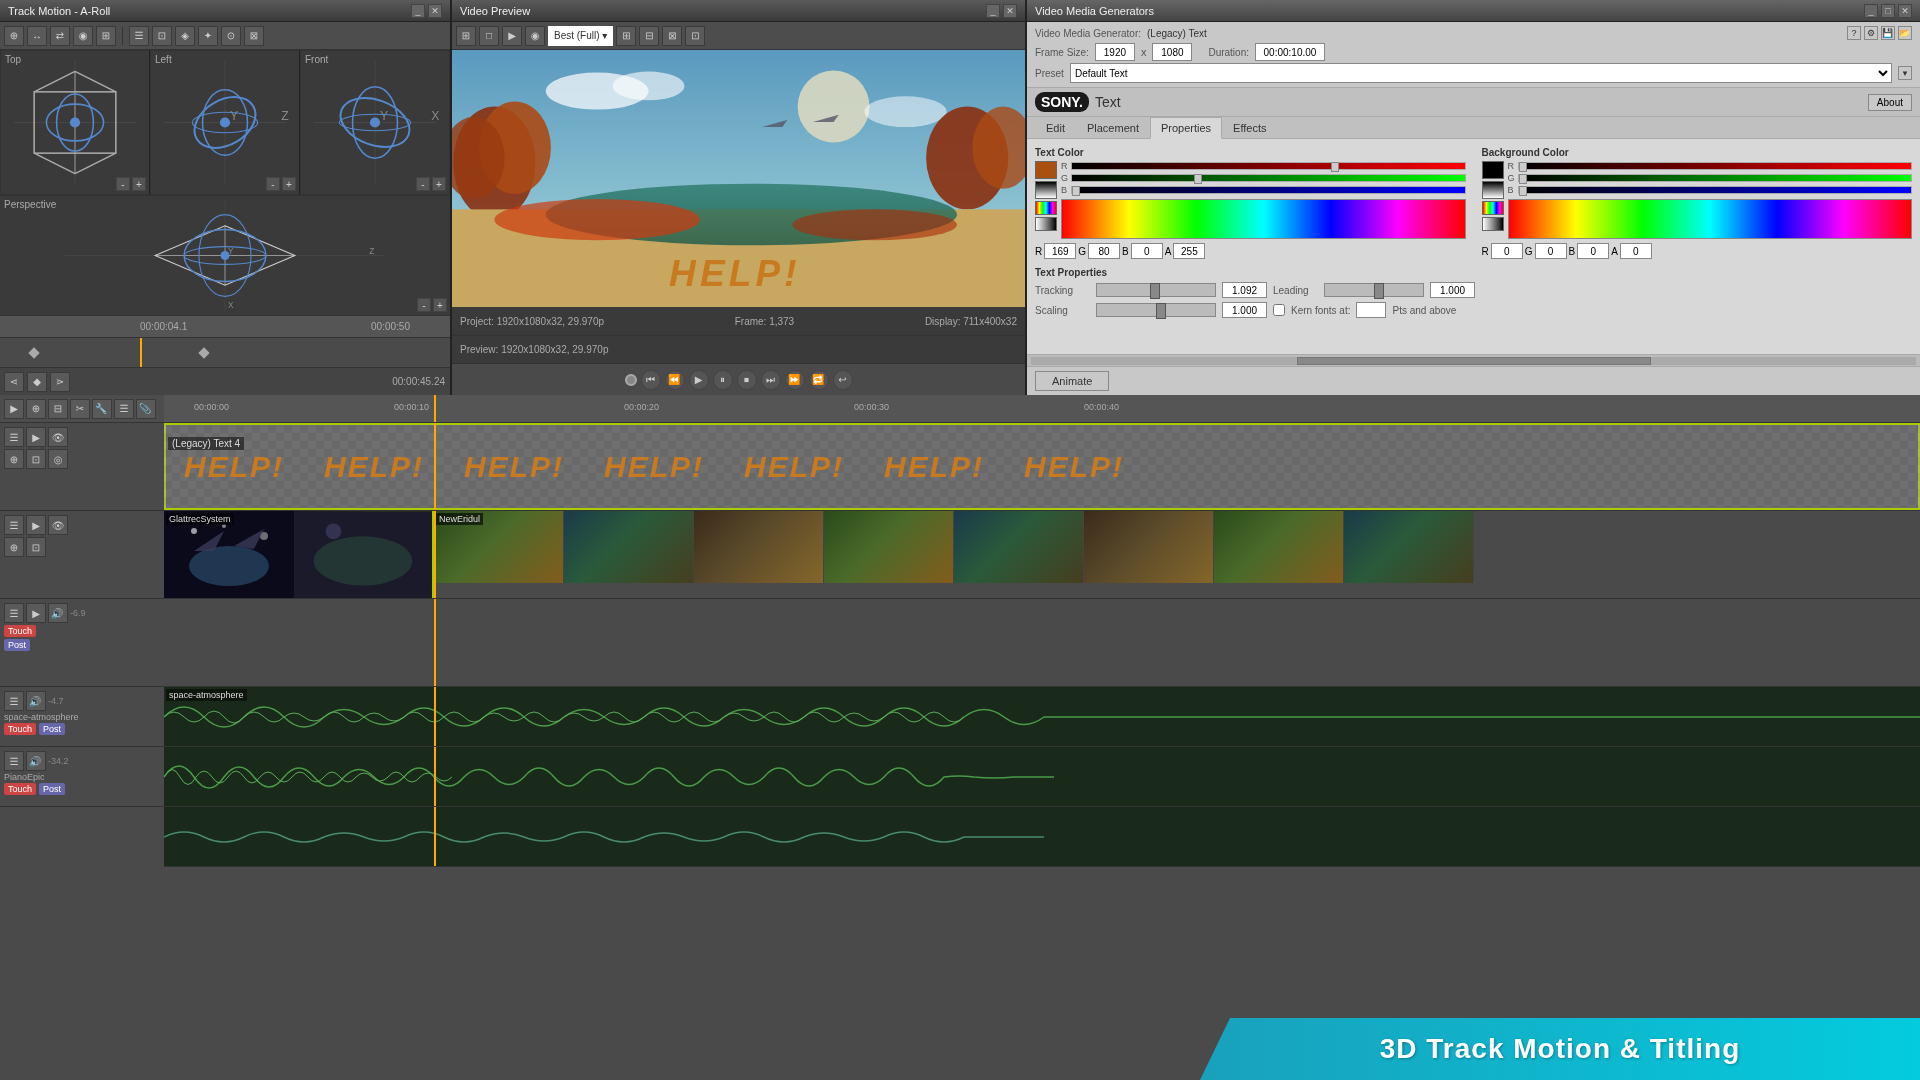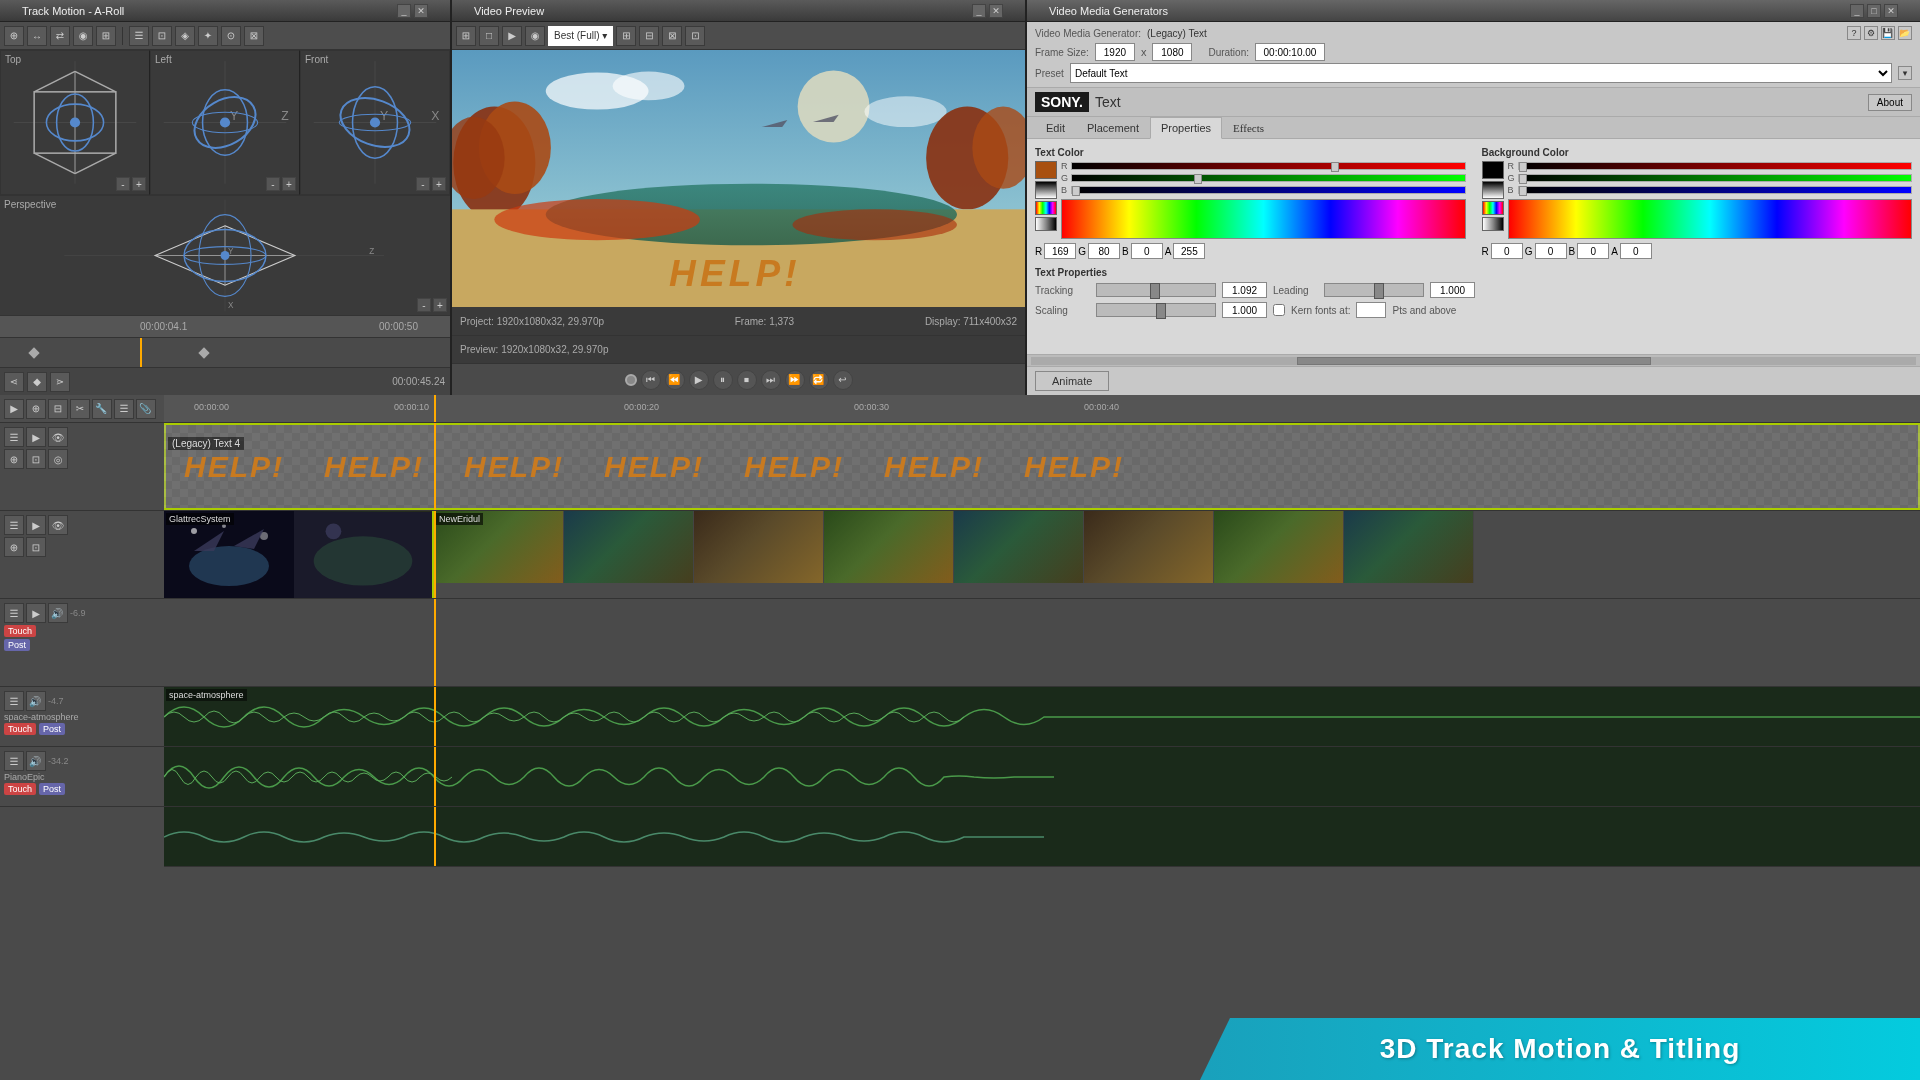--- a/index.html
+++ b/index.html
@@ -5,21 +5,21 @@
     * { margin: 0; padding: 0; box-sizing: border-box; }
     body { width: 1920px; height: 1080px; overflow: hidden; background: #4a4a4a; font-family: Arial, sans-serif; font-size: 11px; color: #ddd; }
 
     
     .title-bar {
       background: linear-gradient(to bottom, #5a5a5a, #3a3a3a);
       height: 22px;
       display: flex;
       align-items: center;
       justify-content: space-between;
-      padding: 0 22px;
+      padding: 0 8px;
       border-bottom: 1px solid #222;
       font-size: 11px;
       color: #eee;
     }
     .title-bar-btns { display: flex; gap: 3px; }
     .win-btn {
       width: 14px; height: 14px;
       background: #666;
       border: 1px solid #444;
       font-size: 9px;
@@ -268,21 +268,21 @@
         </svg>
         <div style="position:absolute; bottom:3px; right:3px; display:flex; gap:2px;">
           <div class="zoom-btn">-</div>
           <div class="zoom-btn">+</div>
         </div>
       </div>
 
       <div class="tm-bottom">
         <div class="tm-ruler">
           <span style="position:absolute; left:140px;">00:00:04.1</span>
-          <span style="position:absolute; right:32px;">00:00:50</span>
+          <span style="position:absolute; right:40px;">00:00:50</span>
         </div>
         <div class="tm-keyframes">
           <div class="keyframe-dot" style="left:30px;"></div>
           <div class="keyframe-dot" style="left:200px;"></div>
           <div style="position:absolute; left:140px; top:0; width:2px; height:100%; background:#ffaa00;"></div>
         </div>
         <div class="tm-controls">
           <div class="tool-btn">⋖</div>
           <div class="tool-btn">◆</div>
           <div class="tool-btn">⋗</div>
@@ -418,34 +418,34 @@
         <div style="display:flex; align-items:center; gap:6px;">
           <span style="font-size:10px; color:#555;">Preset</span>
           <select style="flex:1; height:20px; font-size:10px; border:1px solid #888; background:white;">
             <option>Default Text</option>
           </select>
           <div class="win-btn" style="background:#c8c8c8; color:#333; border-color:#888;">▾</div>
         </div>
       </div>
 
       <div style="display:flex; align-items:center; gap:6px; padding:4px 8px; background:#c0c0c0; border-bottom:1px solid #aaa;">
-        <div style="background:#1a1a1a; color:white; font-weight:bold; font-size:14px; padding:2px 6px; font-family:'Arial Black',sans-serif;">
+        <div style="background:#1a1a1a; color:white; font-weight:bold; font-size:14px; padding:2px 6px; font-family:'Arial Black',sans-serif;border-radius:9px;">
           <span>SONY.</span>
         </div>
         <span style="font-size:14px; color:#333; font-weight:normal;">Text</span>
         <div style="margin-left:auto;">
           <button style="font-size:10px; padding:2px 8px; background:#c8c8c8; border:1px solid #888; cursor:pointer;">About</button>
         </div>
       </div>
 
       <div style="display:flex; background:#c0c0c0; border-bottom:1px solid #aaa; padding:0 8px;">
         <div style="padding:4px 10px; cursor:pointer; font-size:11px; color:#333; border:1px solid transparent; border-bottom:none;">Edit</div>
         <div style="padding:4px 10px; cursor:pointer; font-size:11px; color:#333; border:1px solid transparent; border-bottom:none;">Placement</div>
         <div style="padding:4px 10px; cursor:pointer; font-size:11px; color:#333; background:#d8d8d8; border:1px solid #aaa; border-bottom:1px solid #d8d8d8; margin-bottom:-1px;">Properties</div>
-        <div style="padding:4px 10px; cursor:pointer; font-size:11px; color:#333; border:1px solid transparent; border-bottom:none;font-family:Liberation Serif, serif;">Effects</div>
+        <div style="padding:4px 10px; cursor:pointer; font-size:11px; color:#333; border:1px solid transparent; border-bottom:none;">Effects</div>
       </div>
 
       <div style="flex:1; overflow:auto; padding:8px; background:#d8d8d8;">
 
         <div style="display:flex; gap:16px; margin-bottom:8px;">
 
           <div style="flex:1;">
             <div style="font-size:10px; color:#333; margin-bottom:3px; font-weight:bold;">Text Color</div>
             <div style="display:flex; gap:4px; align-items:flex-start;">
               <div style="display:flex; flex-direction:column; gap:2px;">

